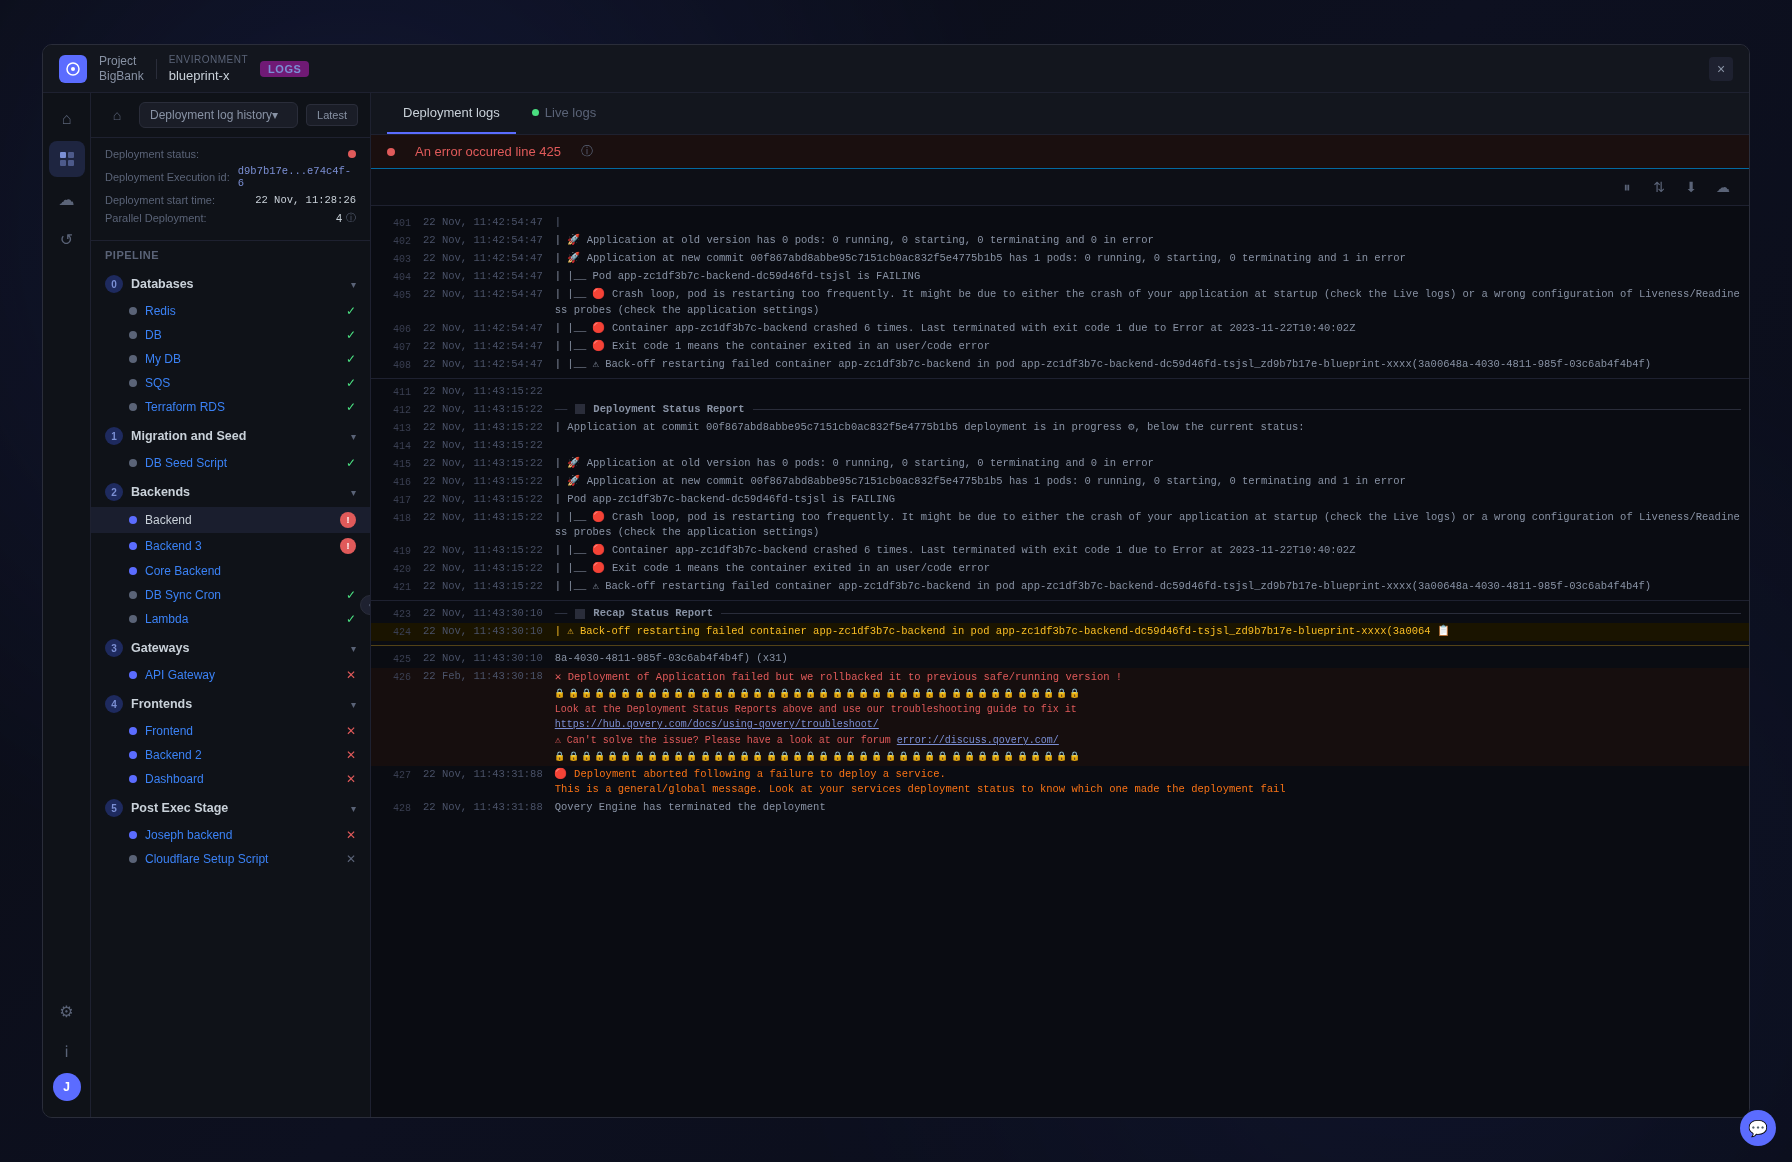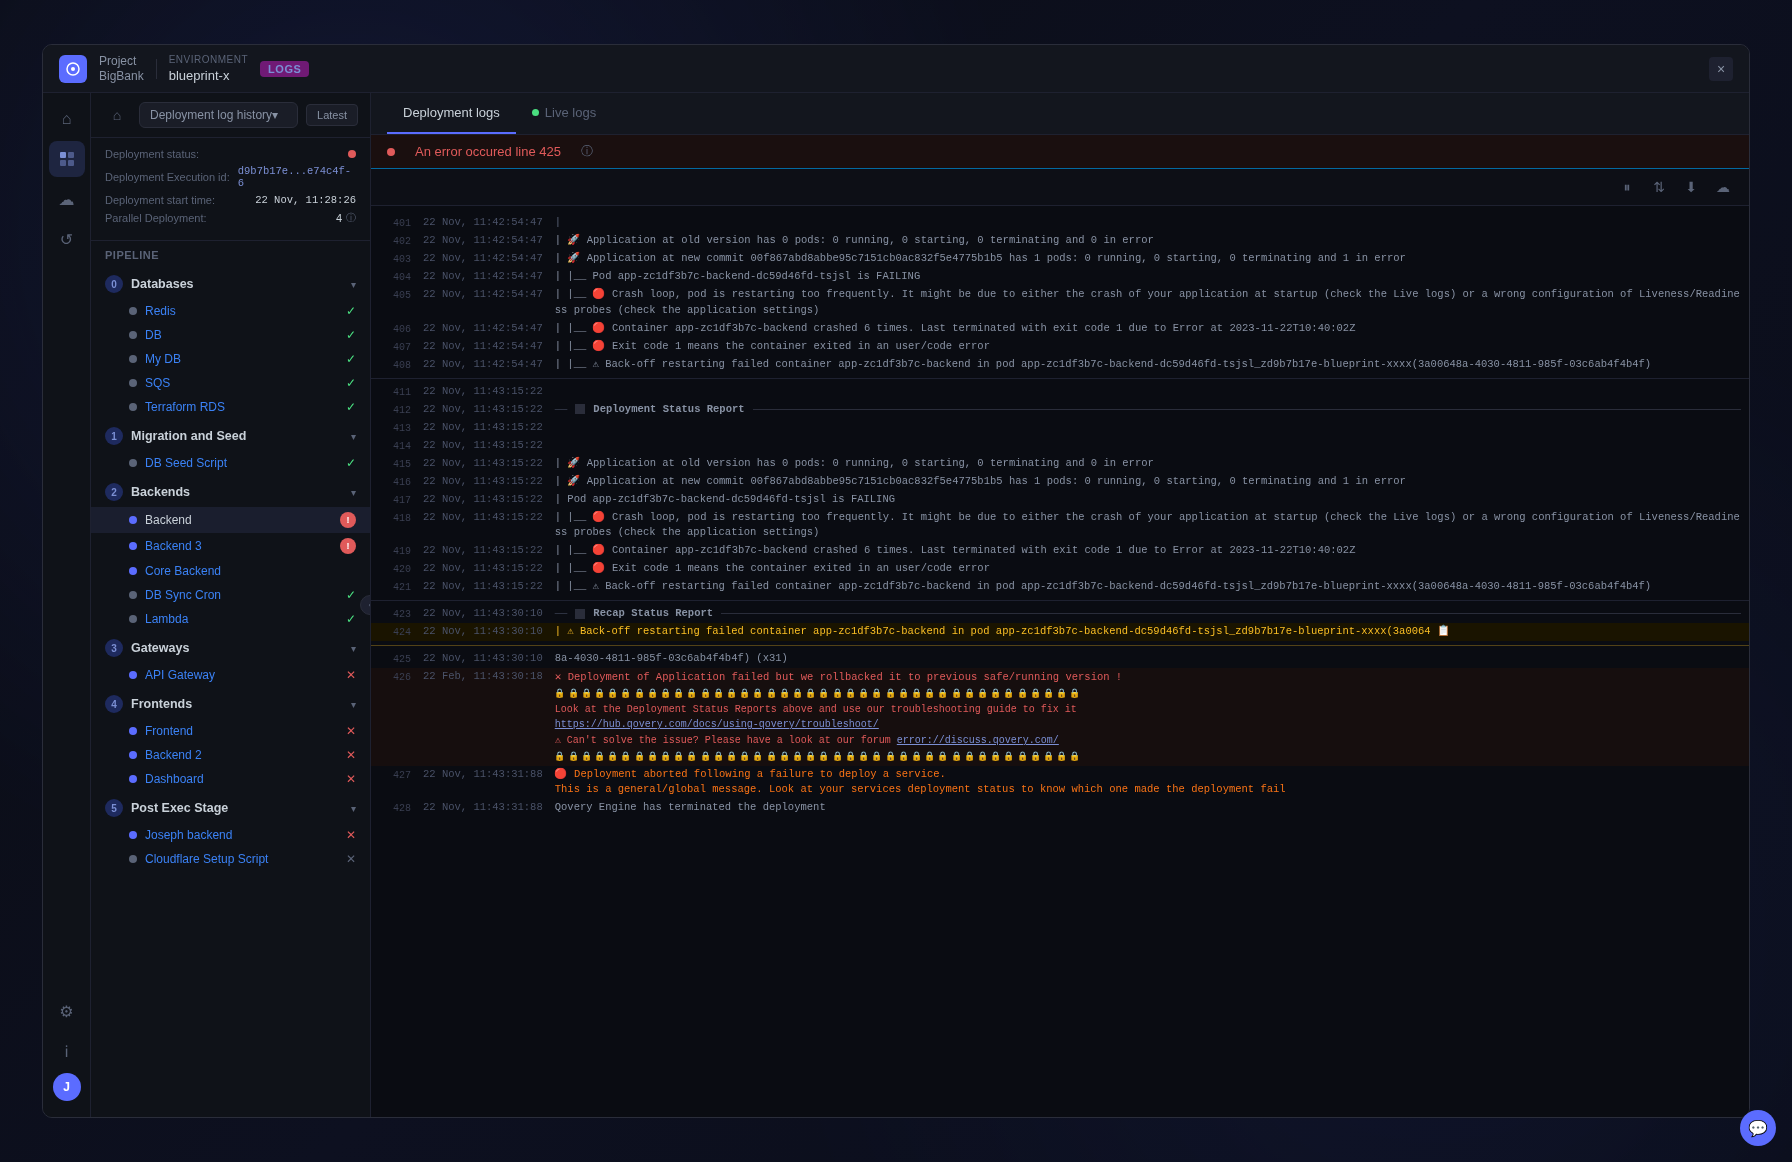--- a/index.html
+++ b/index.html
@@ -896,20 +896,21 @@
             <span class="log-content" style="display:flex;align-items:center;gap:8px;">
               <span style="color:#3a3f52">——</span>
               <span style="background:#2a2d3a;width:10px;height:10px;display:inline-block;"></span>
               <span style="color:#8892a4;font-weight:600;">Deployment Status Report</span>
               <span style="flex:1;height:1px;background:#2a2d3a;display:inline-block;min-width:200px;"></span>
             </span>
           </div>
           <div class="log-line">
             <span class="log-line-num">413</span>
             <span class="log-timestamp">22 Nov, 11:43:15:22</span>
+            <span class="log-content">| Application at commit 00f867abd8abbe95c7151cb0ac832f5e4775b1b5 deployment is in progress ⚙, below the current status:</span>
           </div>
           <div class="log-line">
             <span class="log-line-num">414</span>
             <span class="log-timestamp">22 Nov, 11:43:15:22</span>
             <span class="log-content"></span>
           </div>
           <div class="log-line">
             <span class="log-line-num">415</span>
             <span class="log-timestamp">22 Nov, 11:43:15:22</span>
             <span class="log-content">| 🚀 Application at old version has 0 pods: 0 running, 0 starting, 0 terminating and 0 in error</span>

